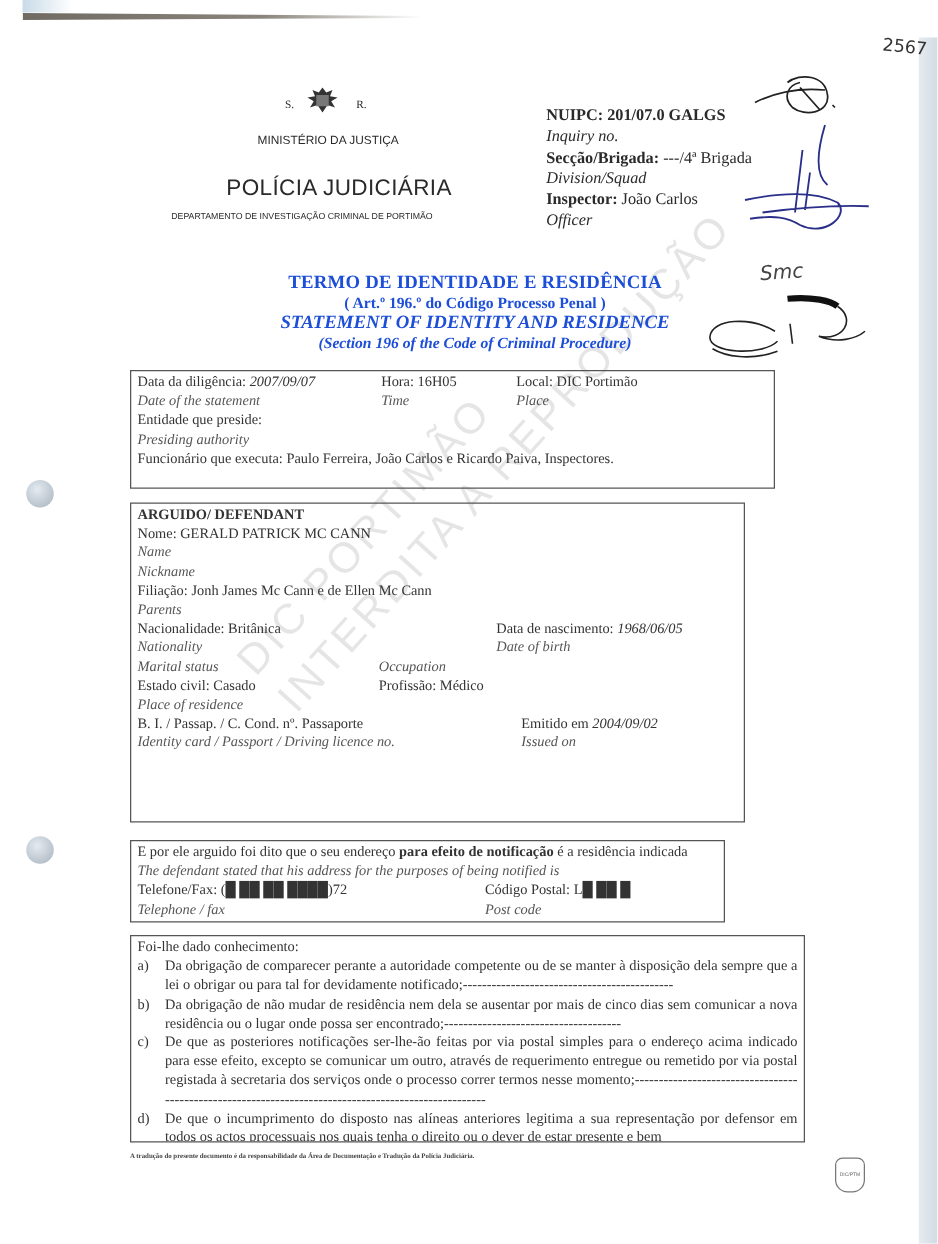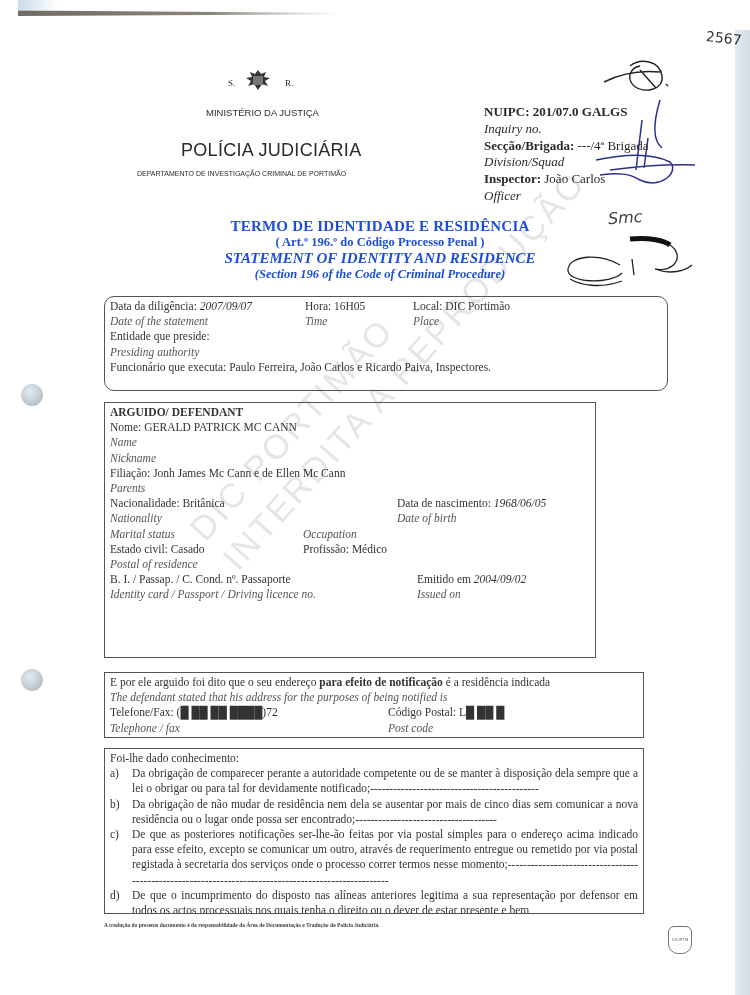--- a/index.html
+++ b/index.html
@@ -12,37 +12,37 @@
   .top-shadow2 { left: 18px; top: 0; width: 40px; height: 10px; background: linear-gradient(to right,#c9dbe8,#ffffff); }
   .right-edge { left: 735px; top: 30px; width: 15px; height: 965px;
      background: linear-gradient(to right, #e6ebf0, #d2dbe3); }
   .sans { font-family: "Liberation Sans", sans-serif; }
   .crest { left: 244px; top: 68px; width: 28px; height: 26px; }
   .sr-s { left: 228px; top: 78px; font-size: 9px; }
   .sr-r { left: 285px; top: 78px; font-size: 9px; }
   .ministerio { left: 206px; top: 107px; font-size: 9.5px; }
   .policia { left: 181px; top: 140px; font-size: 18px; letter-spacing: 0.3px; }
   .departamento { left: 137px; top: 170px; font-size: 7px; }
-  .case { left: 437px; top: 104px; font-size: 13px; line-height: 16.8px; margin-left: 47px; }
+  .case { left: 437px; top: 84px; font-size: 13px; line-height: 16.8px; }
   .case b { font-weight: bold; }
   .case i { display: block; }
   .title-block { left: 150px; top: 218px; width: 460px; text-align: center; color: #1d4ed8; }
   .t1 { font-size: 15px; font-weight: bold; letter-spacing: 0.2px; }
   .t2 { font-size: 12.5px; font-weight: bold; }
   .t3 { font-size: 15px; font-weight: bold; font-style: italic; }
   .t4 { font-size: 12.5px; font-style: italic; font-weight: bold; }
   .box { position: absolute; border: 1.5px solid #555; box-sizing: border-box;
          font-size: 11.5px; line-height: 15.2px; padding: 2px 5px; color: #333; }
   .row { position: relative; height: 15.2px; white-space: nowrap; }
   .row span { position: absolute; top: 0; }
   .it { font-style: italic; color: #555; }
   .b { font-weight: bold; text-align: center; }
-  .box1 { left: 104px; top: 296px; width: 564px; height: 95px; border-radius: 10px; }
+  .box1 { left: 104px; top: 296px; width: 516px; height: 95px; }
   .box2 { left: 104px; top: 402px; width: 492px; height: 256px; }
-  .box3 { left: 104px; top: 672px; width: 540px; height: 66px; }
+  .box3 { left: 104px; top: 672px; width: 476px; height: 66px; }
   .box4 { left: 104px; top: 748px; width: 540px; height: 166px; }
   .list-item { display: flex; text-align: justify; }
   .list-item .lbl { width: 22px; flex: none; }
   .list-item .txt { flex: 1; }
   .footer-note { left: 104px; top: 922px; font-size: 5.5px; color: #444; font-weight: bold; }
   .stamp { left: 668px; top: 926px; width: 22px; height: 26px; border: 1.3px solid #777;
            border-radius: 6px 6px 10px 10px; font-size: 4px; text-align: center; line-height: 26px; color:#666; }
   .hole { width: 22px; height: 22px; border-radius: 50%;
           background: radial-gradient(circle at 40% 35%, #e4eaf0, #b9c3cc 70%, #a7b1ba); }
   .hole1 { left: 21px; top: 384px; }
@@ -158,21 +158,21 @@
   </div>
   <div class="row it">
     <span style="left:0">Marital status</span>
     <span style="left:193px">Occupation</span>
   </div>
   <div class="row">
     <span style="left:0"><span style="position:static">Estado civil:</span> <span style="position:static">Casado</span></span>
     <span style="left:193px"><span style="position:static">Profissão:</span> <span style="position:static">Médico</span></span>
   </div>
   <div class="row it">
-      <span style="left:0">Postal of residence</span>
+      <span style="left:0">Place of residence</span>
     </div>
   <div class="row">
     <span style="left:0"><span style="position:static">B. I. / Passap. / C. Cond. nº.</span> <span style="position:static">Passaporte</span> <span style="position:static;color:#fff">█████████</span></span>
     <span style="left:307px"><span style="position:static">Emitido em</span> <i>2004/09/02</i></span>
   </div>
   <div class="row it">
     <span style="left:0">Identity card / Passport / Driving licence no.</span>
     <span style="left:307px">Issued on</span>
   </div>
 </div>

